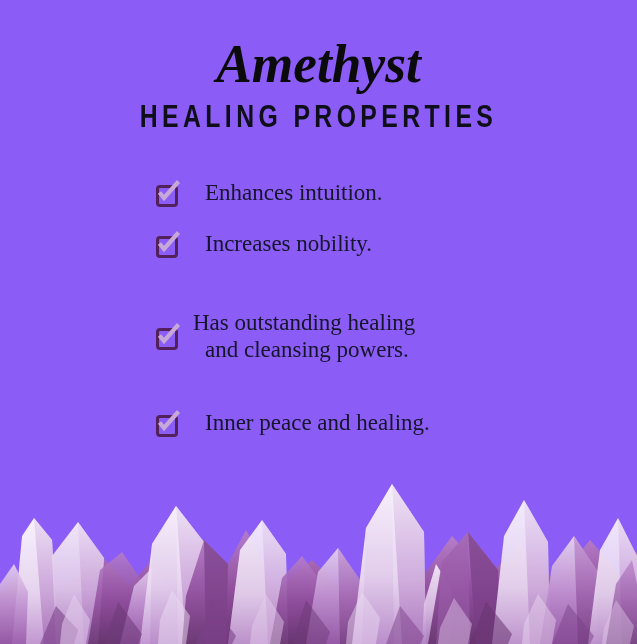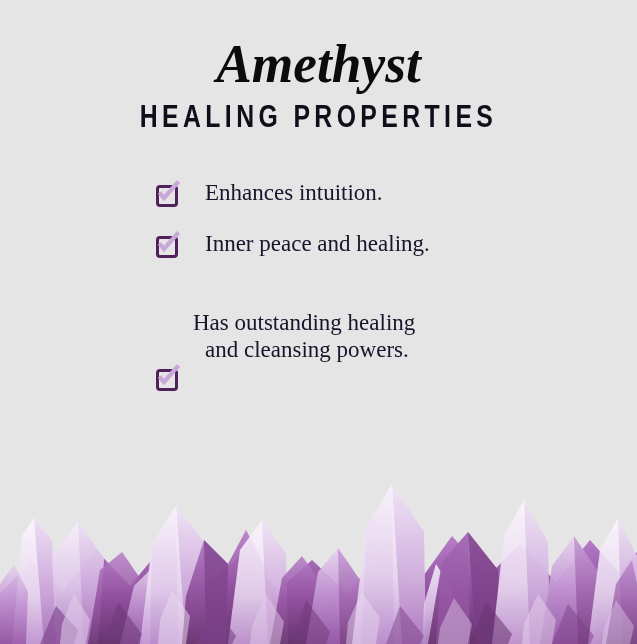--- a/index.html
+++ b/index.html
@@ -7,21 +7,21 @@
     padding: 0;
     background: #ffffff;
   }
   body {
     font-family: "Liberation Serif", serif;
   }
   .poster {
     position: relative;
     width: 637px;
     height: 644px;
-    background: #e5e5e5;
+    background: #8b5cf6;
     overflow: hidden;
   }
 
   
   .header {
     position: absolute;
     top: 0;
     left: 0;
     width: 637px;
     text-align: center;
@@ -53,21 +53,21 @@
 
   
   .list {
     position: absolute;
     top: 180px;
     left: 155px;
     width: 420px;
   }
   .list-item {
     display: flex;
-    align-items: flex-end;
+    align-items: center;
     margin-bottom: 25px;
   }
   .list-item.tight {
     margin-bottom: 20px;
   }
 
   .checkbox-icon {
     position: relative;
     flex: 0 0 auto;
     width: 22px;
@@ -141,44 +141,54 @@
       <span class="checkbox-icon">
         <span class="cb-box"></span>
         <svg class="cb-check" viewBox="0 0 26 26" xmlns="http://www.w3.org/2000/svg">
           <path d="M4.5 12.5 L9 18 L23.5 1.5" fill="none" stroke="#c7a8d8" stroke-width="4.2" stroke-linecap="butt" stroke-linejoin="miter"></path>
         </svg>
       </span>
       <span class="item-gap-wide"></span>
       <span class="item-text">Enhances intuition.</span>
     </div>
 
-
     <div class="list-item">
       <span class="checkbox-icon">
         <span class="cb-box"></span>
         <svg class="cb-check" viewBox="0 0 26 26" xmlns="http://www.w3.org/2000/svg">
           <path d="M4.5 12.5 L9 18 L23.5 1.5" fill="none" stroke="#c7a8d8" stroke-width="4.2" stroke-linecap="butt" stroke-linejoin="miter"></path>
         </svg>
       </span>
       <span class="item-gap-wide"></span>
-      <span class="item-text">Inner peace and healing.</span>
+      <span class="item-text">Increases nobility.</span>
     </div>
 
     <div class="list-item tight">
       <span class="checkbox-icon">
         <span class="cb-box"></span>
         <svg class="cb-check" viewBox="0 0 26 26" xmlns="http://www.w3.org/2000/svg">
           <path d="M4.5 12.5 L9 18 L23.5 1.5" fill="none" stroke="#c7a8d8" stroke-width="4.2" stroke-linecap="butt" stroke-linejoin="miter"></path>
         </svg>
       </span>
       <span class="item-gap-narrow"></span>
       <span class="item-text two-line">
         <span>Has outstanding healing</span>
         <span class="second-line">and cleansing powers.</span>
       </span>
+    </div>
+
+    <div class="list-item">
+      <span class="checkbox-icon">
+        <span class="cb-box"></span>
+        <svg class="cb-check" viewBox="0 0 26 26" xmlns="http://www.w3.org/2000/svg">
+          <path d="M4.5 12.5 L9 18 L23.5 1.5" fill="none" stroke="#c7a8d8" stroke-width="4.2" stroke-linecap="butt" stroke-linejoin="miter"></path>
+        </svg>
+      </span>
+      <span class="item-gap-wide"></span>
+      <span class="item-text">Inner peace and healing.</span>
     </div>
 
 
   </div>
 
   <div class="crystals">
     <svg viewBox="0 0 637 200" xmlns="http://www.w3.org/2000/svg" preserveAspectRatio="none">
       <defs>
         <linearGradient id="gLight" x1="0" y1="0" x2="0" y2="1">
           <stop offset="0%" stop-color="#f6eefa"></stop>

